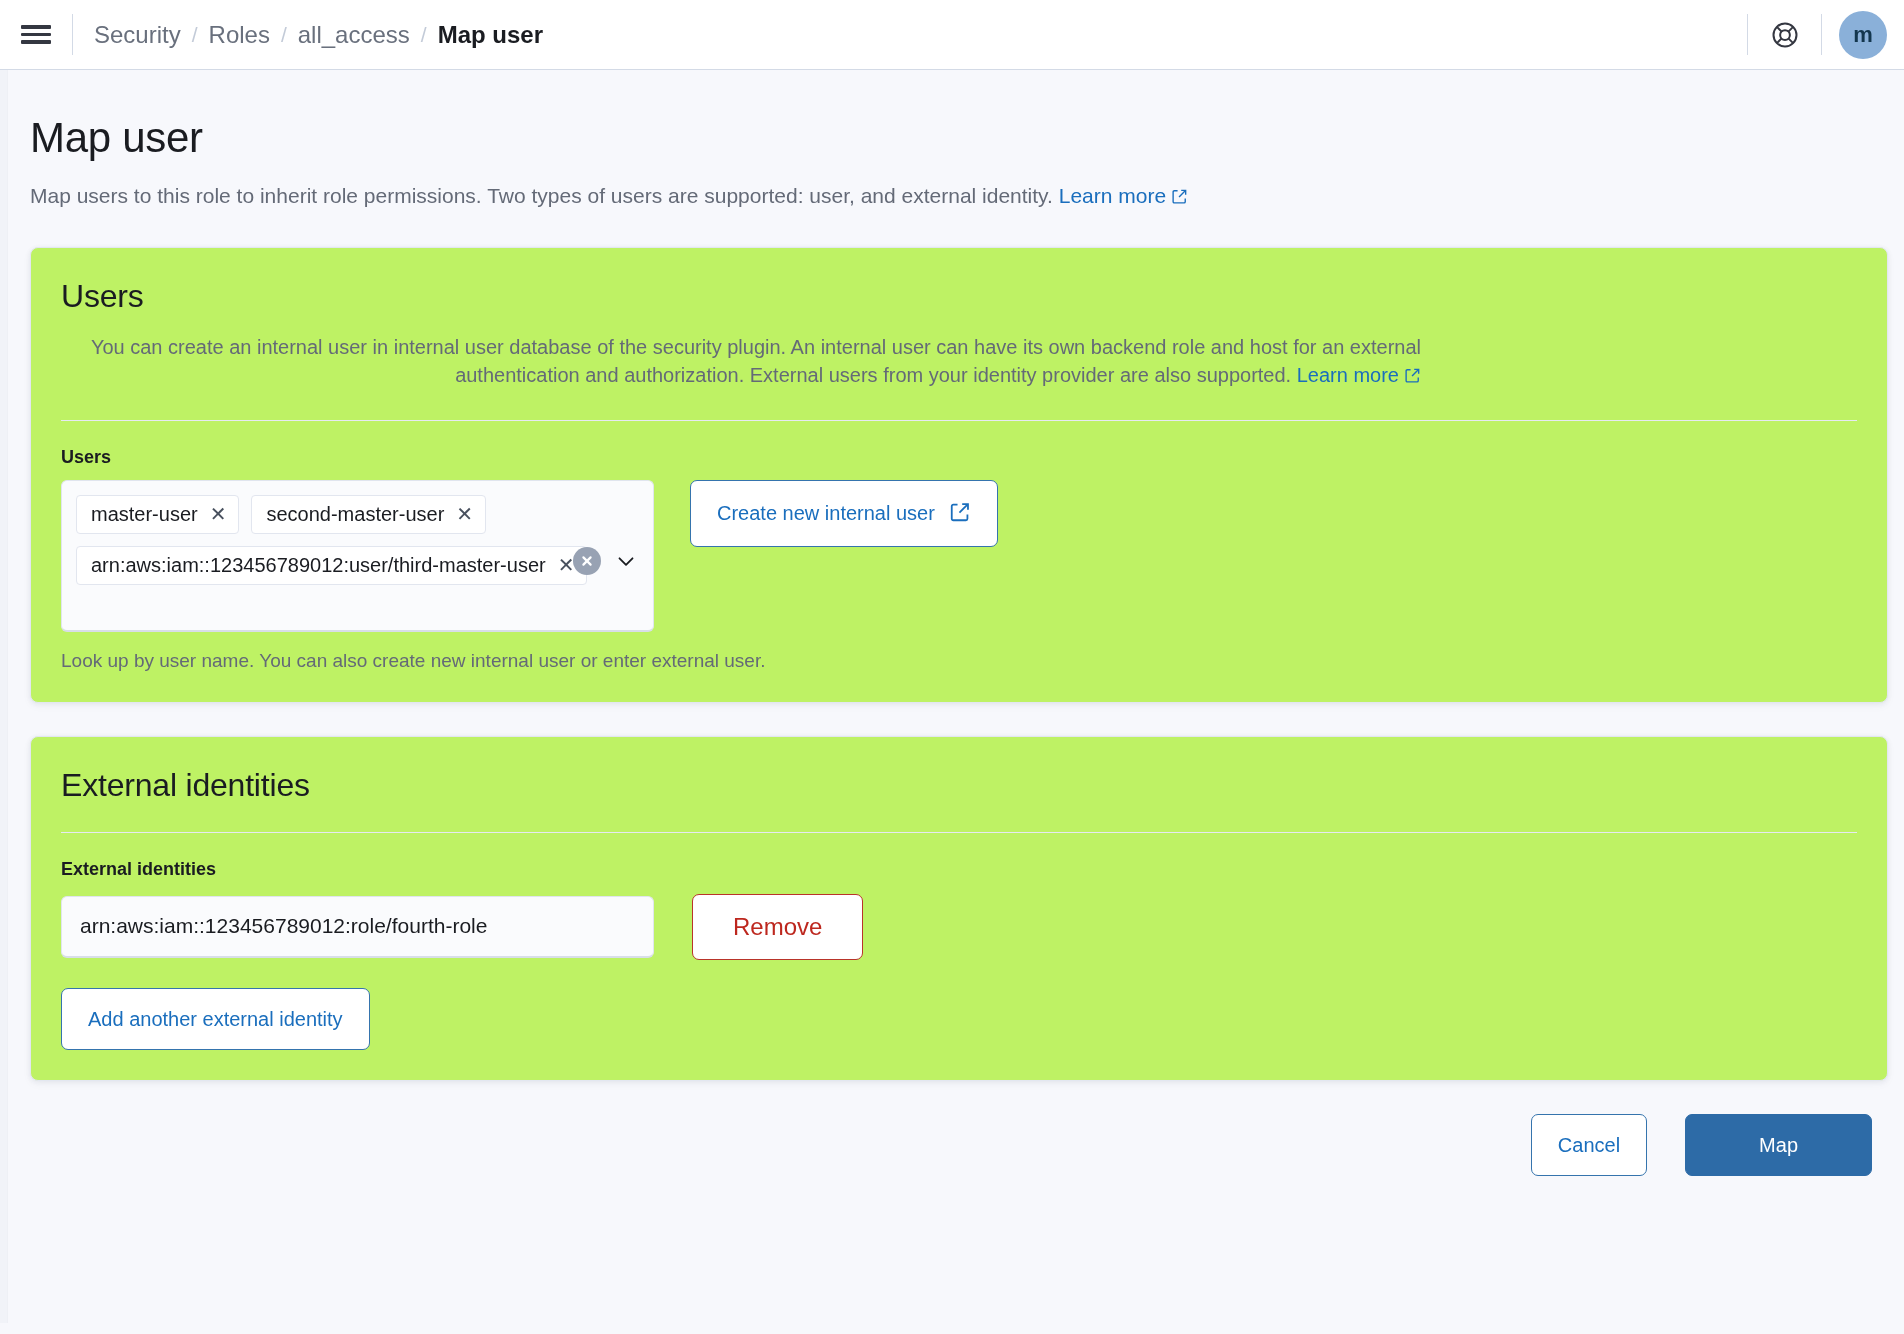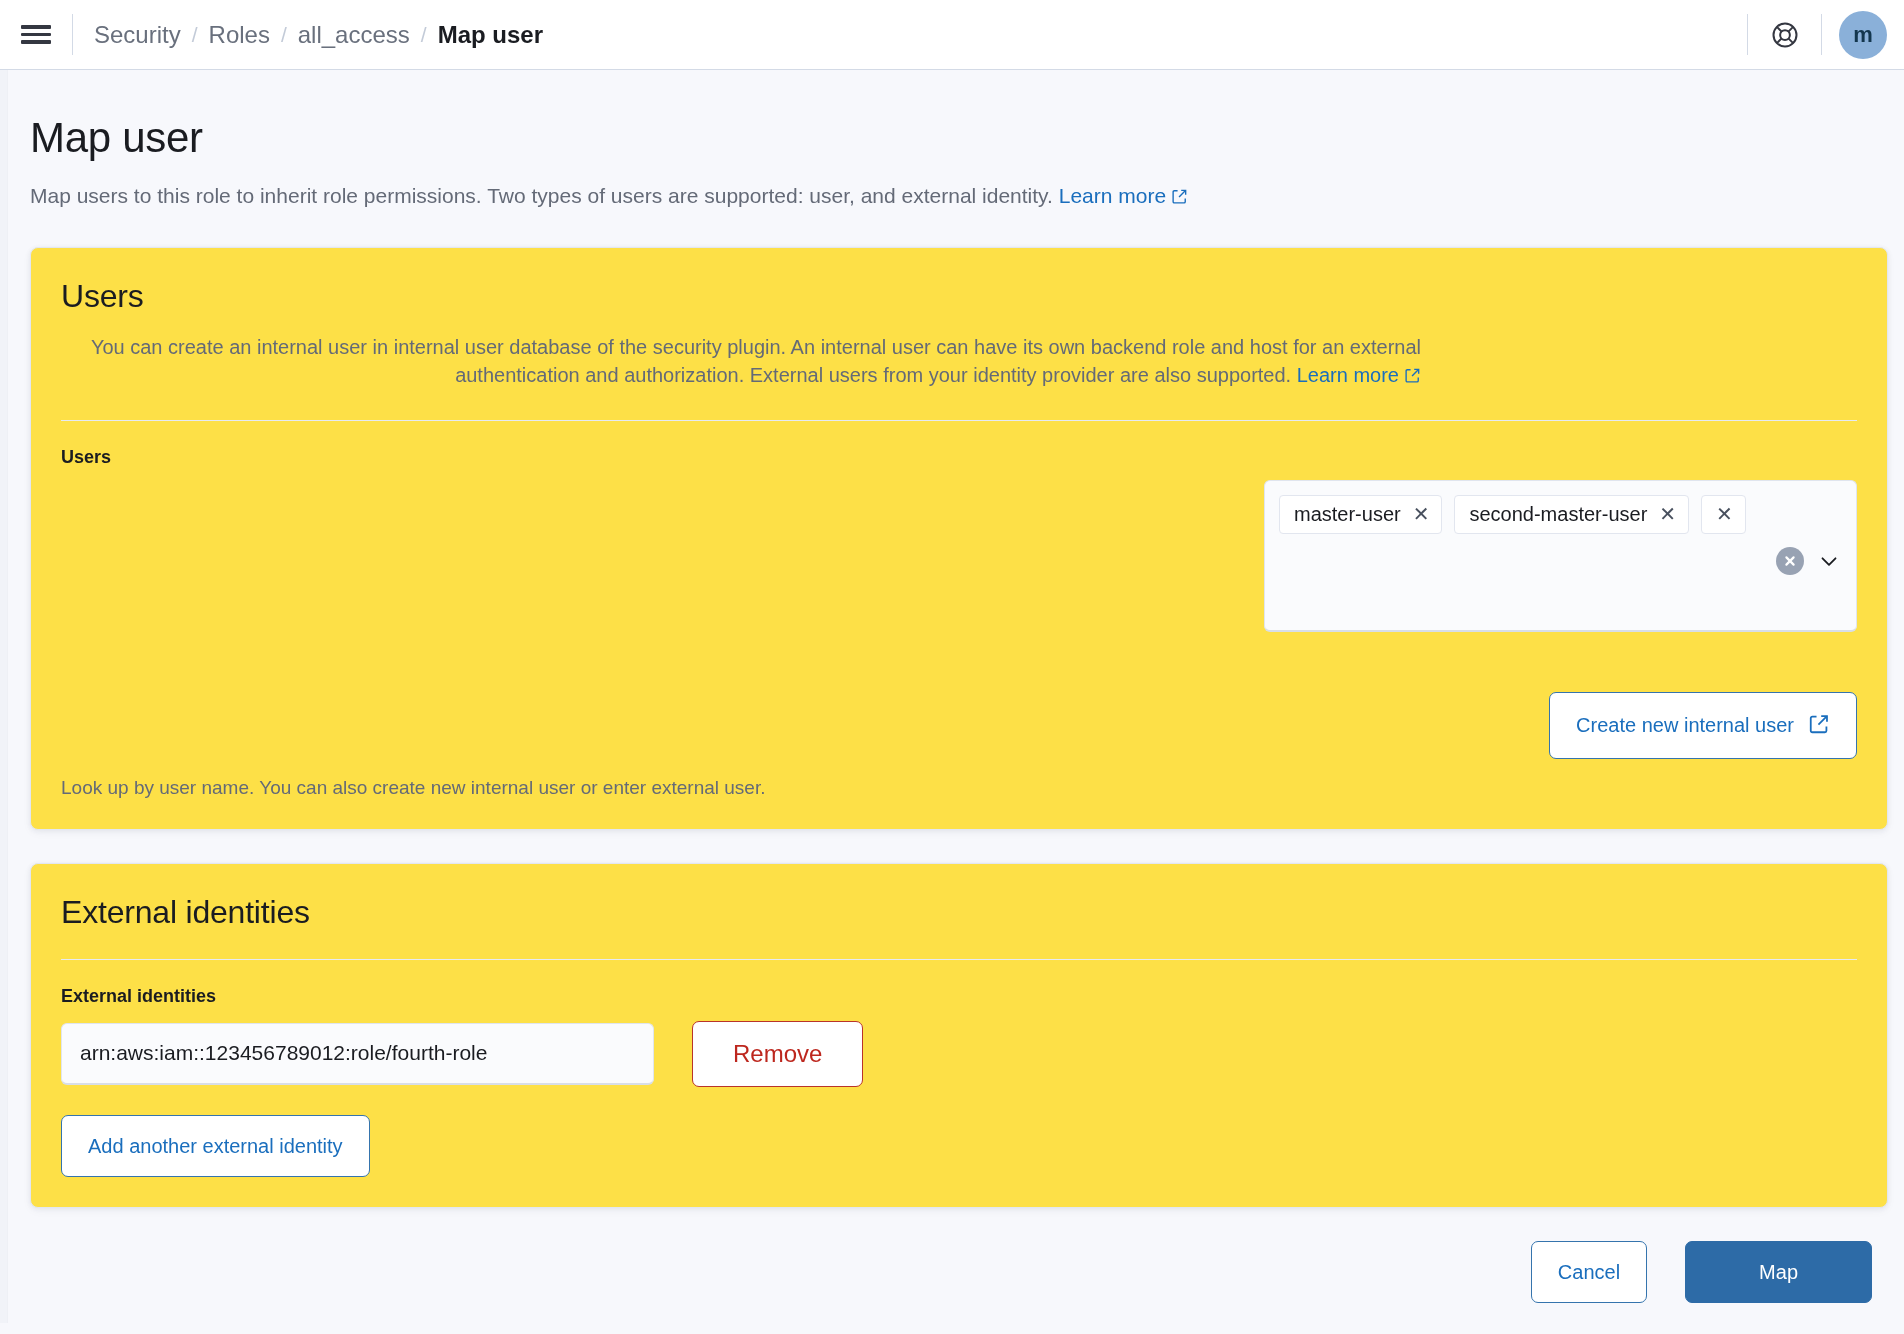--- a/index.html
+++ b/index.html
@@ -153,21 +153,21 @@
     margin-top: 14px;
   }
   .ext-icon {
     display: inline-block;
     vertical-align: -2px;
     margin-left: 5px;
   }
 
   
   .card {
-    background: #fde047;
+    background: #bef264;
     border: 1px solid #e3e7f0;
     border-radius: 8px;
     box-shadow: 0 1px 5px rgba(42,51,79,.07), 0 3px 10px rgba(42,51,79,.04);
     margin-top: 33px;
     padding: 30px 30px 30px 30px;
   }
   .card-title {
     font-size: 32px;
     font-weight: 400;
     color: #1a1c21;
@@ -190,24 +190,23 @@
   .field-label {
     font-size: 18px;
     font-weight: 700;
     color: #1a1c21;
     margin-top: 26px;
   }
 
   
   .combo-row {
     display: flex;
-    align-items: flex-end;
-    gap: 60px;
+    align-items: flex-start;
+    gap: 36px;
     margin-top: 12px;
-    flex-direction: column;
   }
   .combobox {
     position: relative;
     width: 593px;
     min-height: 152px;
     background: #fafbfd;
     border: 1px solid #e0e5ee;
     border-bottom: 2px solid #d8dee8;
     border-radius: 6px;
     padding: 14px 62px 14px 14px;
@@ -407,20 +406,21 @@
         <div class="combobox">
           <span class="pill">
             <span>master-user</span>
             <span class="pill-x">✕</span>
           </span>
           <span class="pill">
             <span>second-master-user</span>
             <span class="pill-x">✕</span>
           </span>
           <span class="pill">
+            <span>arn:aws:iam::123456789012:user/third-master-user</span>
             <span class="pill-x">✕</span>
           </span>
 
           <div class="combo-actions">
             <button class="clear-btn">
               <svg width="16" height="16" viewBox="0 0 16 16" fill="none" stroke="#ffffff" stroke-width="2.2" stroke-linecap="round">
                 <line x1="4.4" y1="4.4" x2="11.6" y2="11.6"></line>
                 <line x1="11.6" y1="4.4" x2="4.4" y2="11.6"></line>
               </svg>
             </button>

